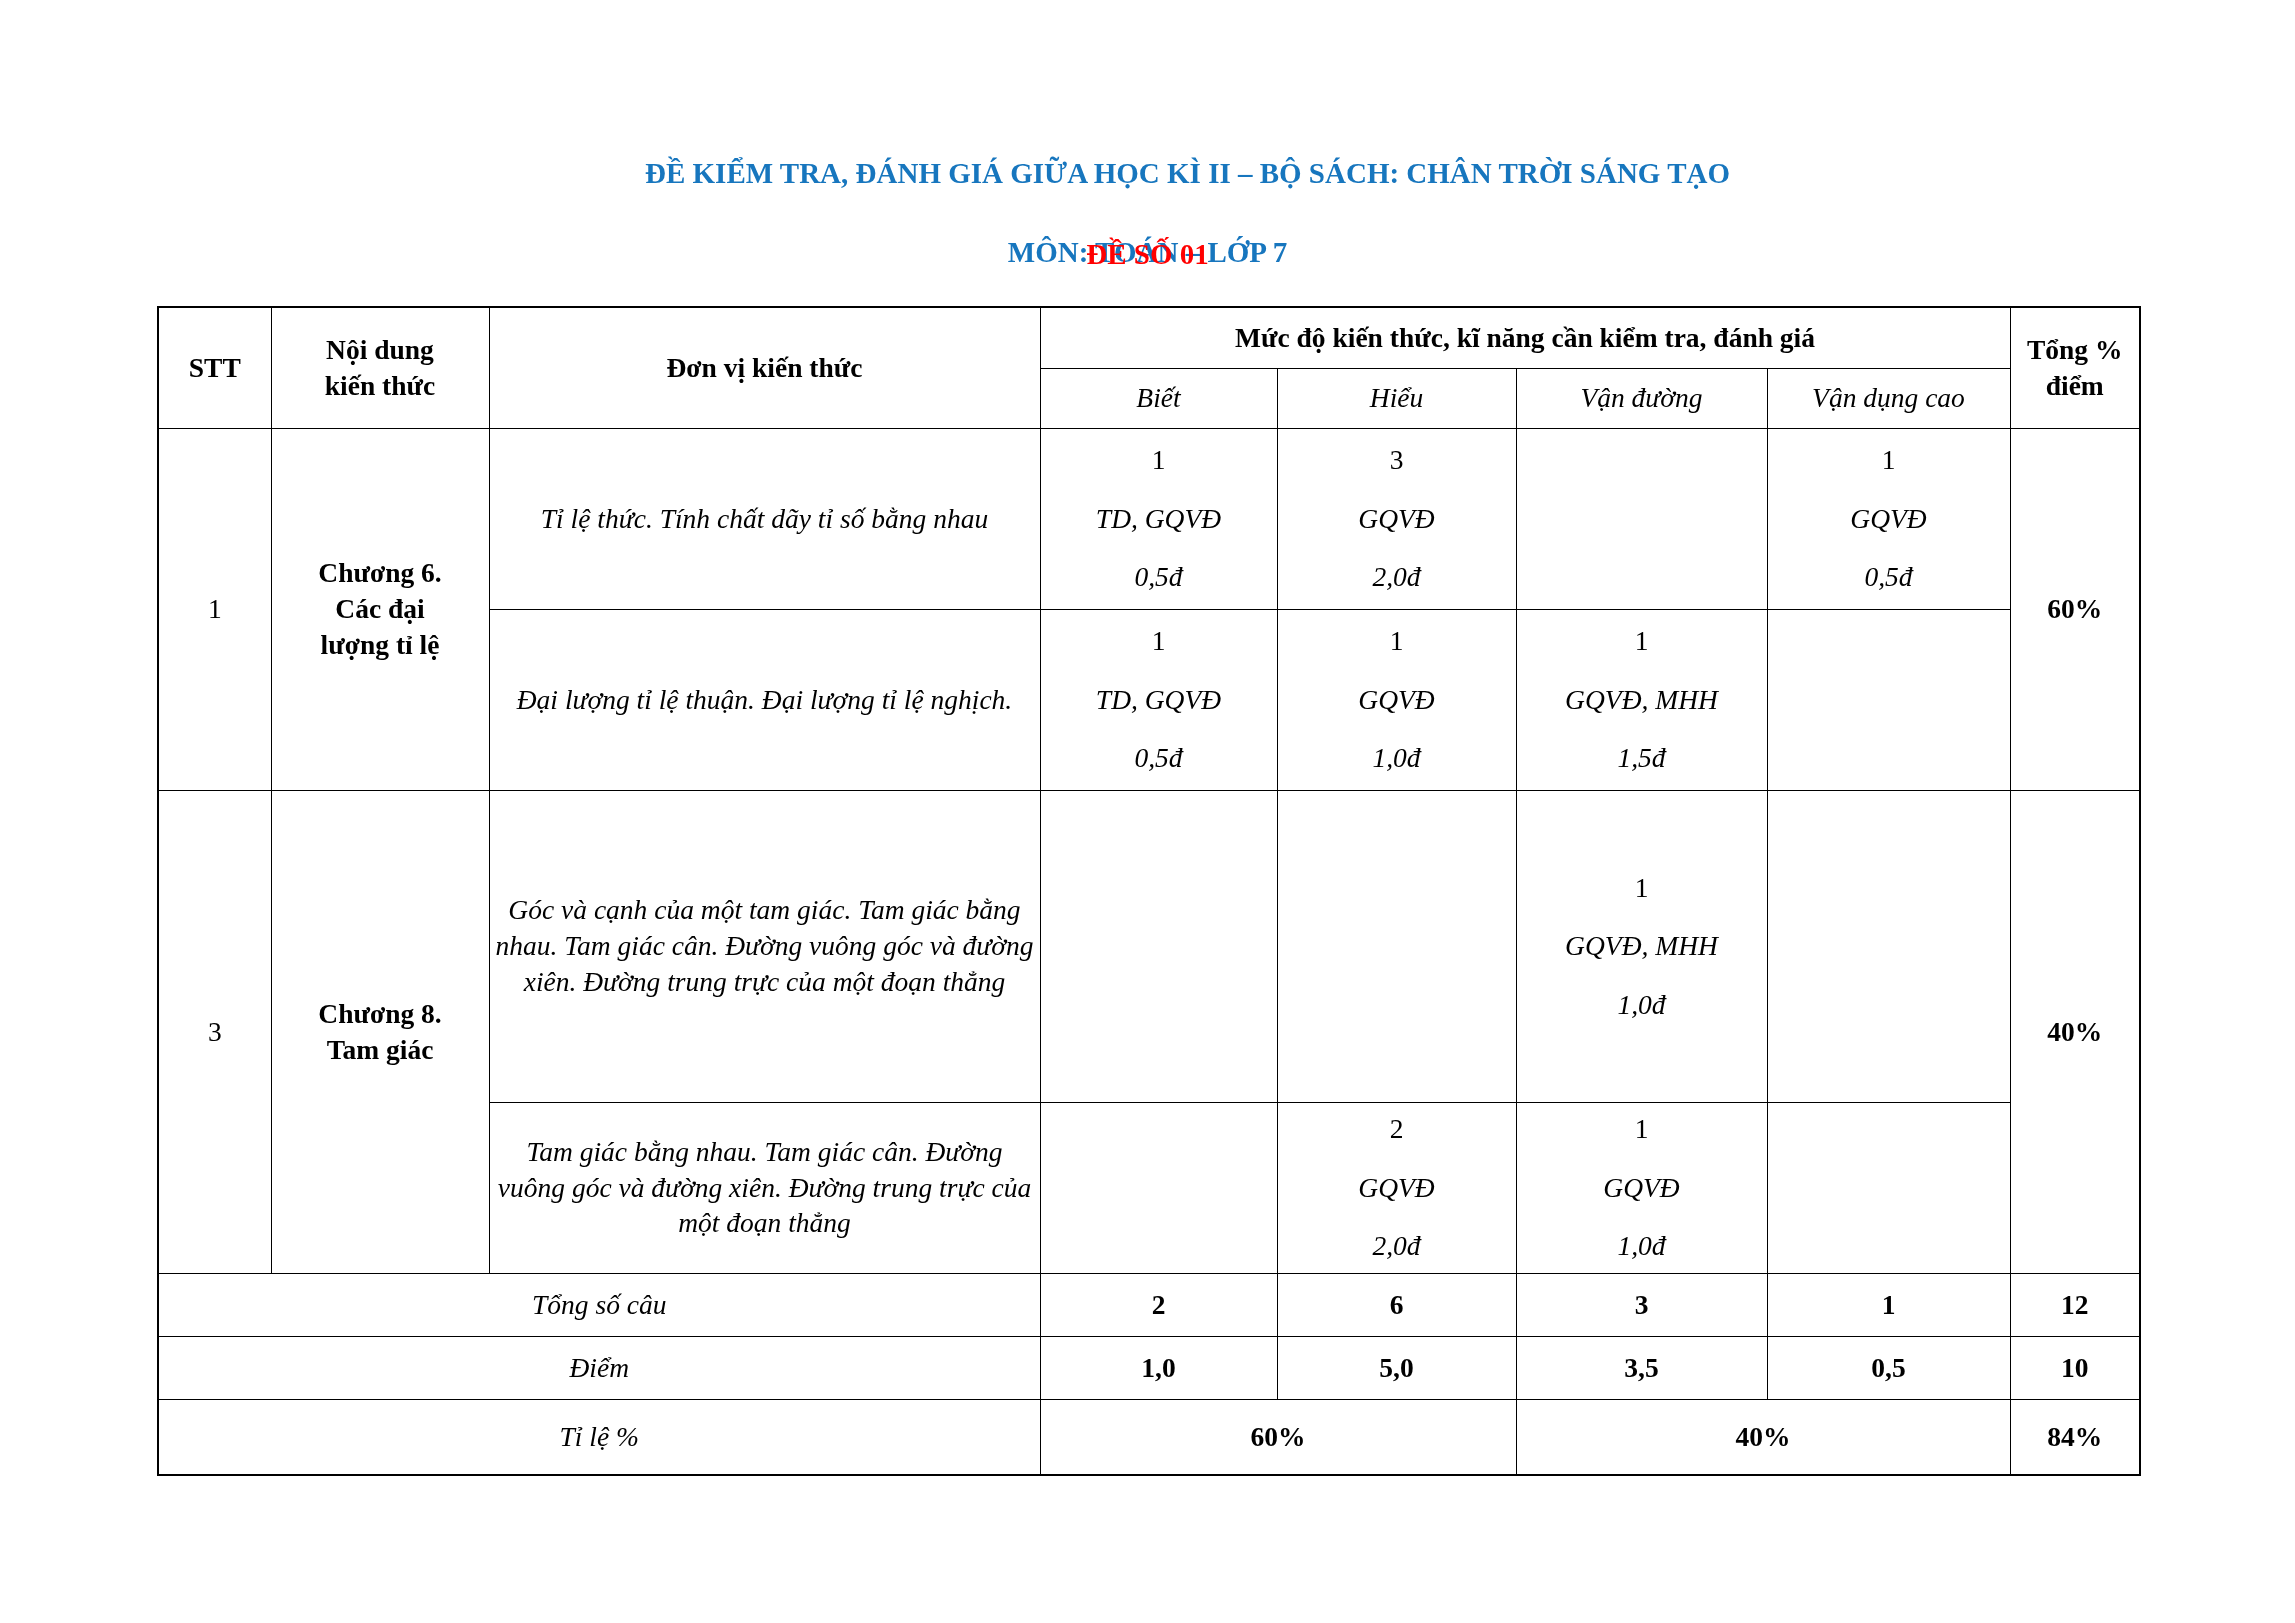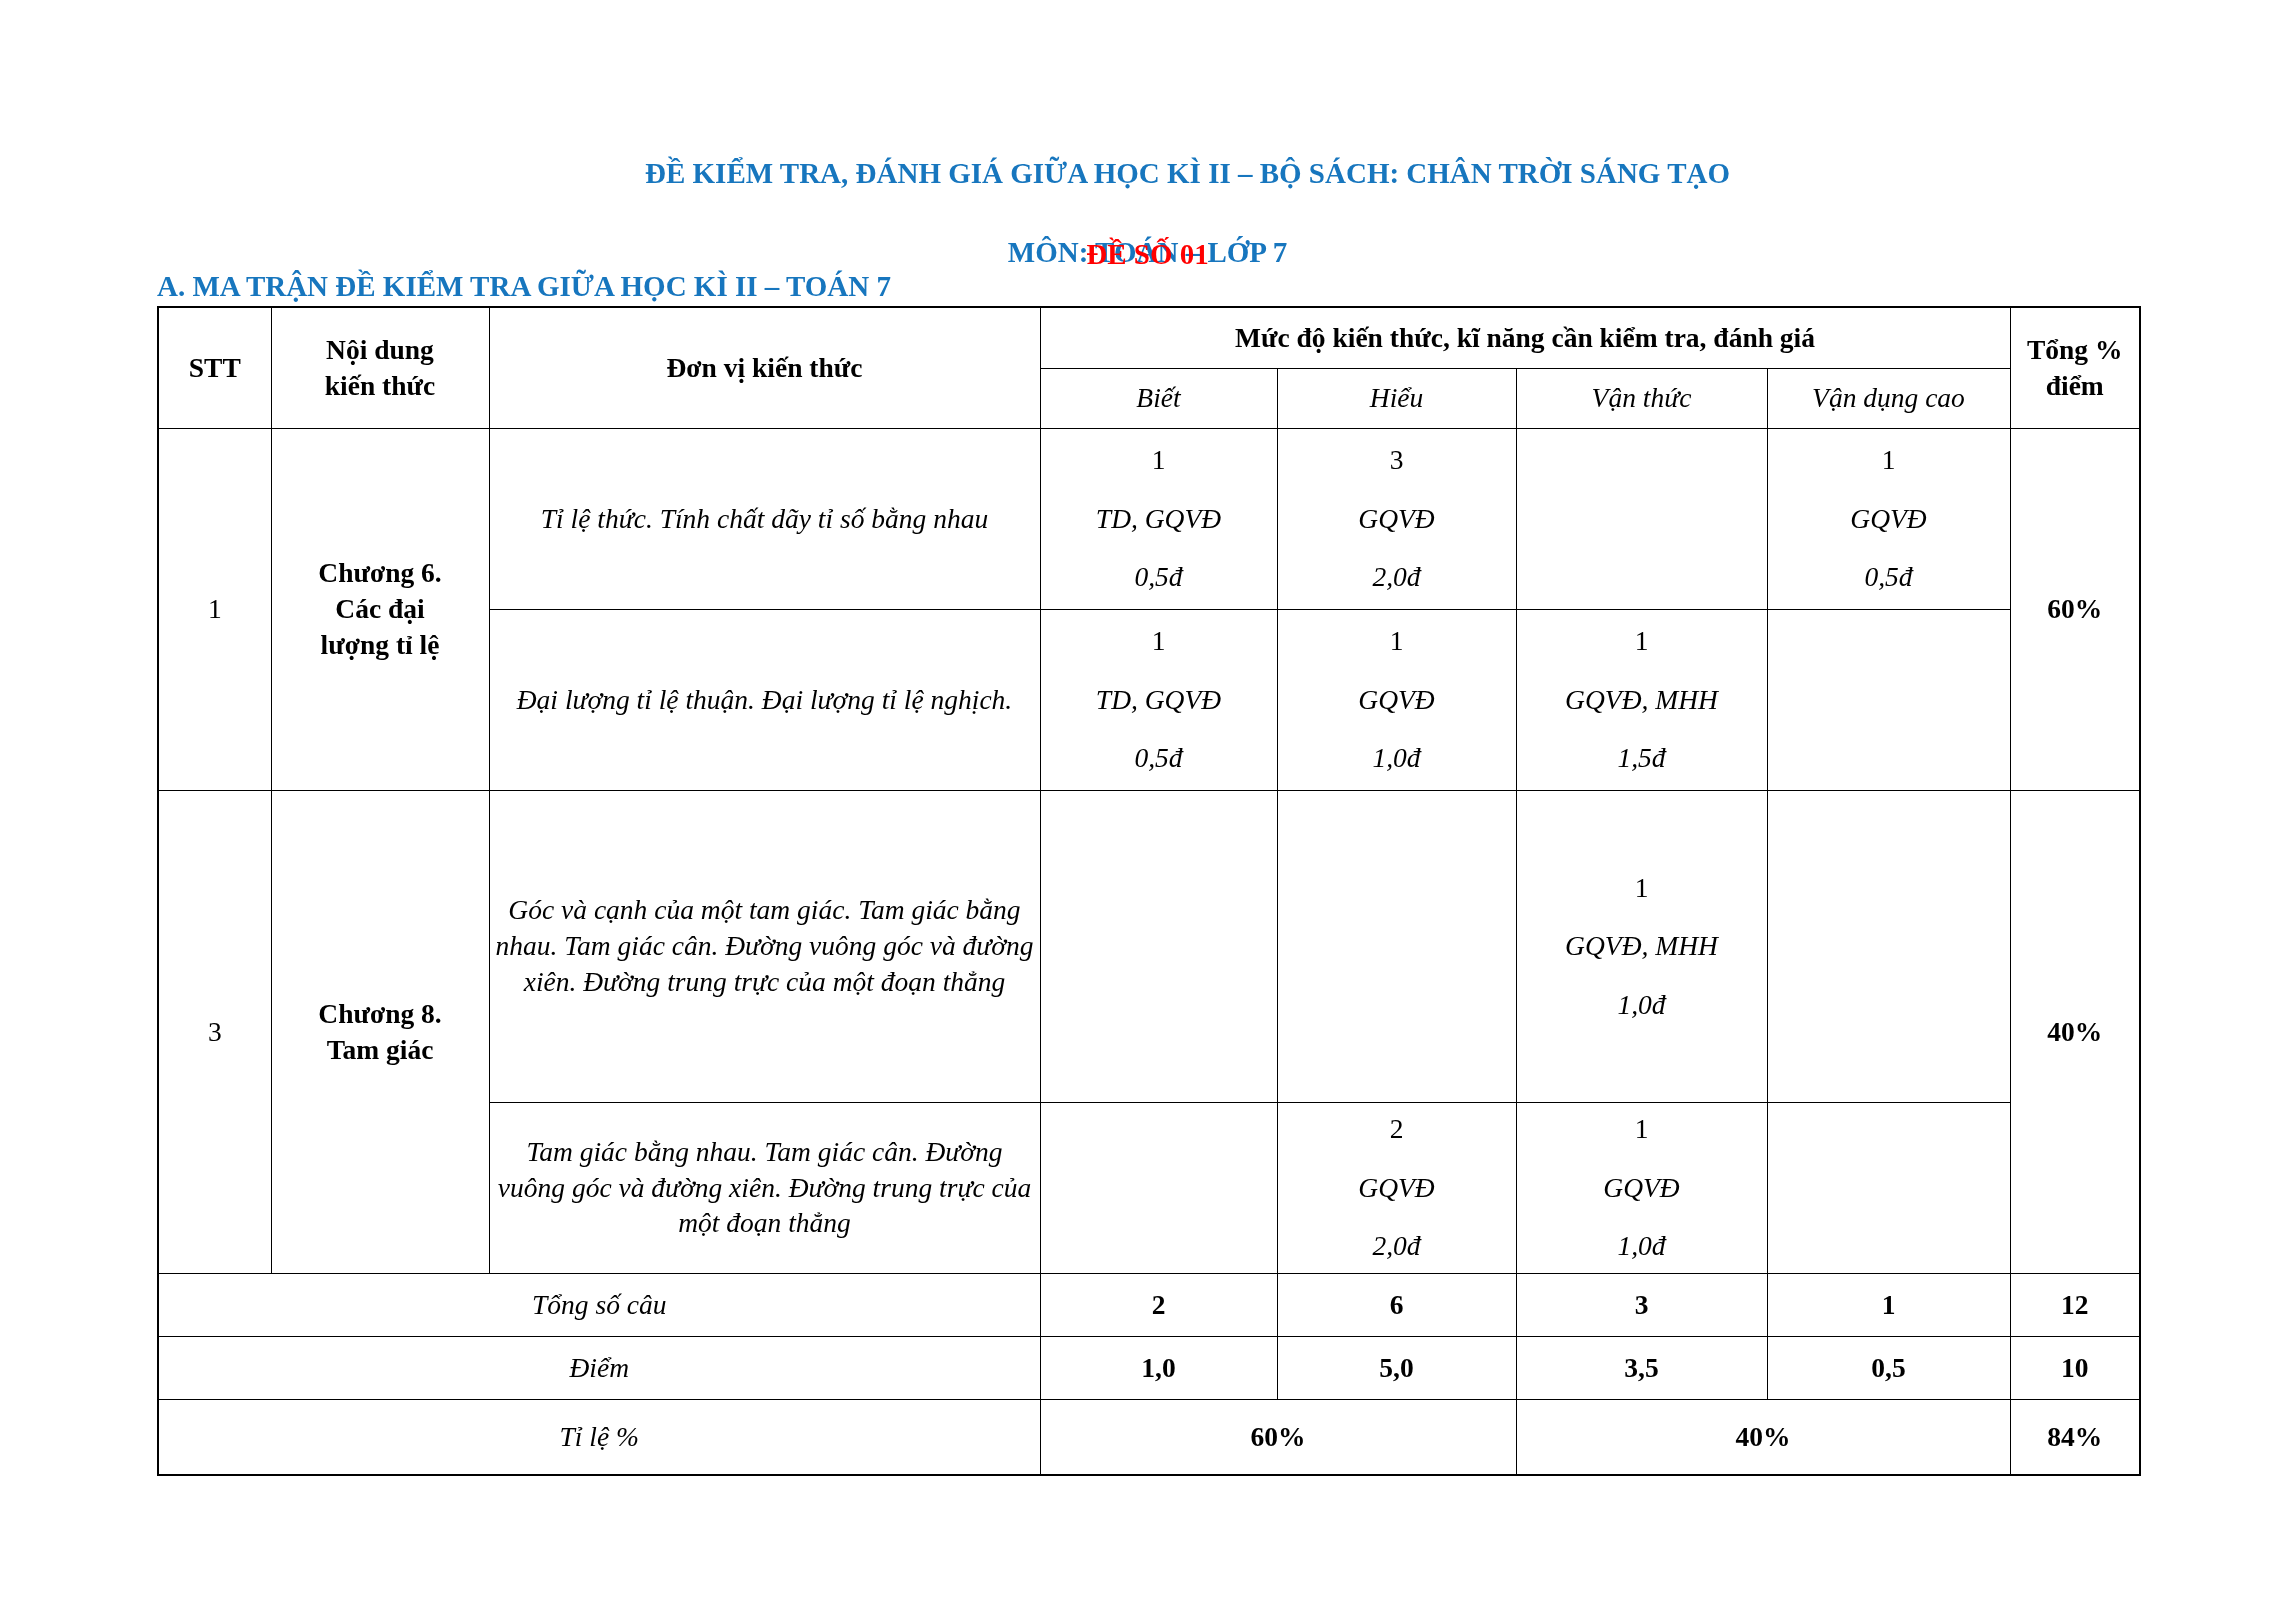--- a/index.html
+++ b/index.html
@@ -63,21 +63,20 @@
   .lbl{text-align:right;padding-right:15.7px;font-style:italic;}
 </style>
 </head>
 <body>
 
 <div class="page">
 
   <div class="title t1">ĐỀ KIỂM TRA, ĐÁNH GIÁ GIỮA HỌC KÌ II – BỘ SÁCH: CHÂN TRỜI SÁNG TẠO</div>
   <div class="title t2">MÔN: TOÁN – LỚP 7</div>
   <div class="title t3">ĐỀ SỐ 01</div>
-  <div class="heading">A. MA TRẬN ĐỀ KIỂM TRA GIỮA HỌC KÌ II – TOÁN 7</div>
 
   <table class="matrix">
     <colgroup>
       <col style="width:113px">
         <col style="width:218px">
         <col style="width:551px">
       <col style="width:237px">
         <col style="width:239px">
         <col style="width:251px">
       <col style="width:243px">
@@ -89,21 +88,21 @@
         <td rowspan="2" class="b bb prelines">Nội dung
 kiến thức</td>
         <td rowspan="2" class="b bb">Đơn vị kiến thức</td>
         <td colspan="4" class="b bb">Mức độ kiến thức, kĩ năng cần kiểm tra, đánh giá</td>
         <td rowspan="2" class="b bb prelines">Tổng %
 điểm</td>
       </tr>
       <tr class="hr2">
         <td class="i bb">Biết</td>
         <td class="i bb">Hiểu</td>
-        <td class="i bb">Vận thức</td>
+        <td class="i bb">Vận đường</td>
         <td class="i bb">Vận dụng cao</td>
       </tr>
 
       <tr class="r1a">
         <td rowspan="2" class="bb">1</td>
         <td rowspan="2" class="b bb prelines">Chương 6.
 Các đại
 lượng tỉ lệ</td>
         <td class="unit">Tỉ lệ thức. Tính chất dãy tỉ số bằng nhau</td>
         <td>

